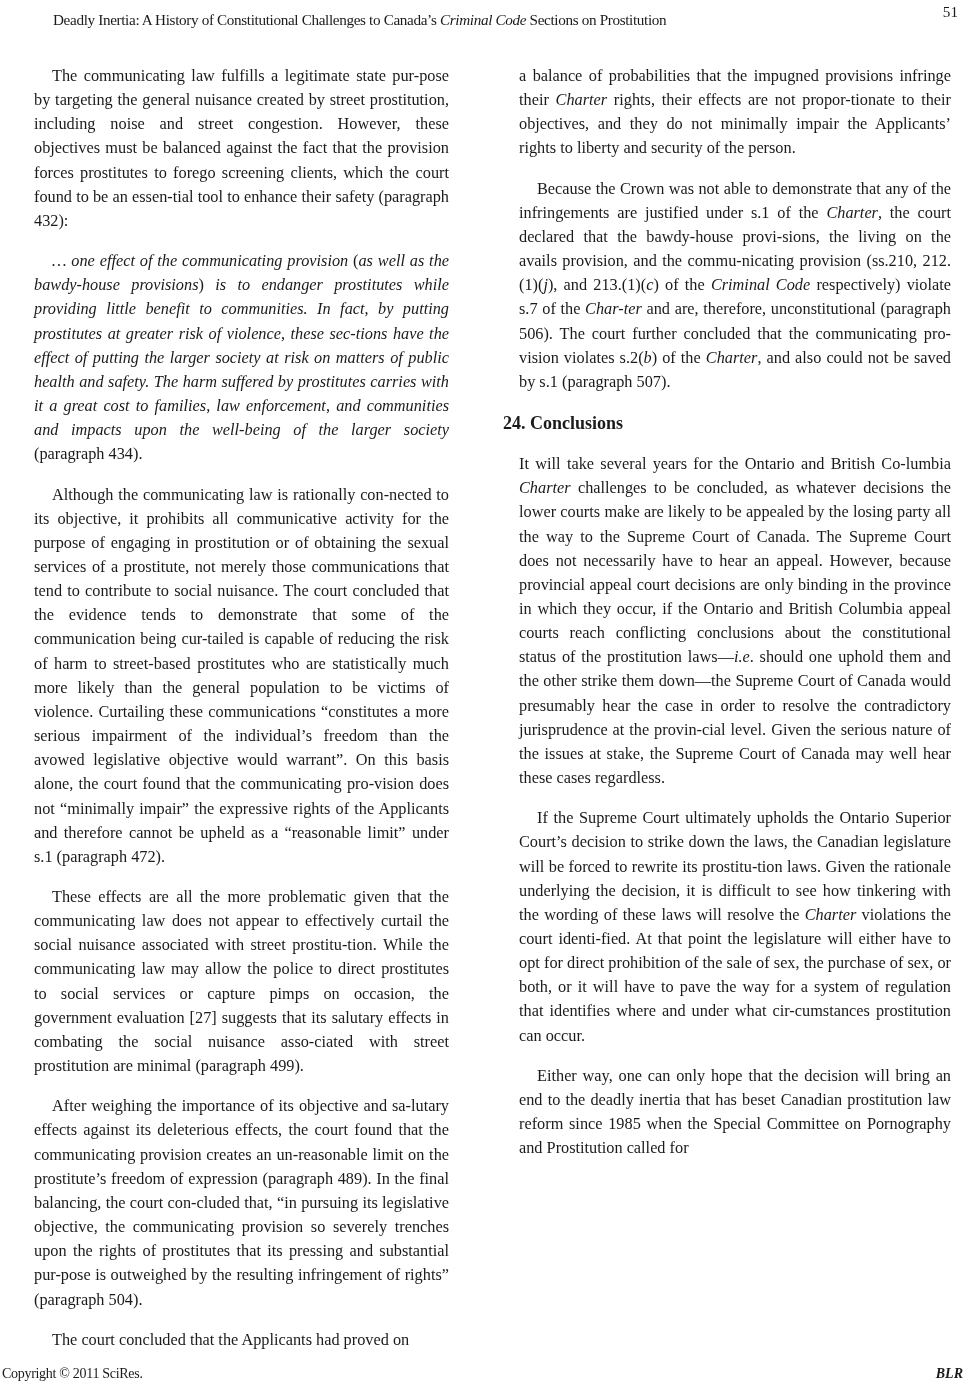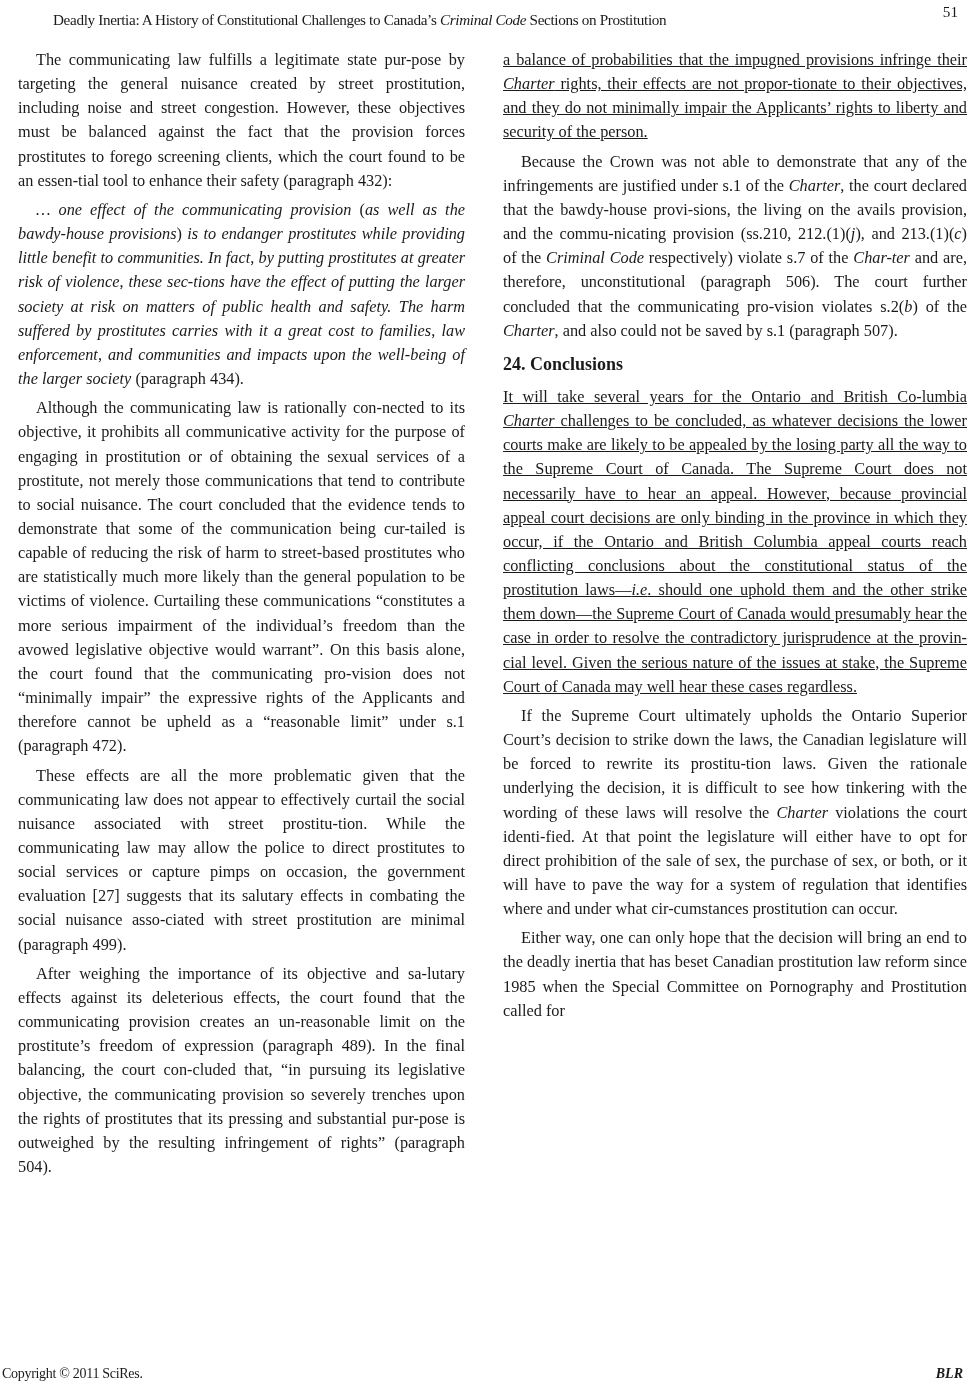--- a/index.html
+++ b/index.html
@@ -14,22 +14,22 @@
   }
   .running-header .title { position: absolute; left: 53px; top: 8px; letter-spacing: -0.35px; }
   .running-header .page-num { position: absolute; right: 11px; top: 0; }
   .col {
     position: absolute; top: 48px; width: 447px;
     font-size: 16.3px; line-height: 24.15px;
     text-align: justify; hyphens: none;
   }
   .col-left { left: 18px; }
   .col-right { left: 503px; width: 464px; }
-  .col p { margin: 0; text-indent: 18px; }
-  .col p.flush { text-indent: 0; text-decoration: underline; }
+  .col p { margin: 16px; text-indent: 18px; }
+  .col p.flush { text-indent: 0; }
   .col p.gap { margin-top: 5px; }
   .col p.quote { text-indent: 18px; }
   .col h2 {
     margin: 8px 0 8px 0; font-size: 18px; font-weight: bold; line-height: 26px;
     text-align: left;
   }
   em { font-style: italic; }
   .footer {
     position: absolute; left: 0; top: 1364px; width: 969px; height: 20px;
     font-size: 14px; line-height: 20px;
@@ -44,20 +44,21 @@
   <span class="title"><span>Deadly Inertia: A History of Constitutional Challenges to Canada’s </span><em>Criminal Code</em><span> Sections on Prostitution</span></span>
   <span class="page-num">51</span>
 </div>
 
 <div class="col col-left">
     <p class=""><span>The communicating law fulfills a legitimate state pur-pose by targeting the general nuisance created by street prostitution, including noise and street congestion. However, these objectives must be balanced against the fact that the provision forces prostitutes to forego screening clients, which the court found to be an essen-tial tool to enhance their safety (paragraph 432):</span></p>
     <p class="quote gap"><em>… one effect of the communicating provision</em><span> (</span><em>as well as the bawdy-house provisions</em><span>) </span><em>is to endanger prostitutes while providing little benefit to communities. In fact</em><span>, </span><em>by putting prostitutes at greater risk of violence</em><span>, </span><em>these sec-tions have the effect of putting the larger society at risk on matters of public health and safety. The harm suffered by prostitutes carries with it a great cost to families</em><span>, </span><em>law enforcement</em><span>, </span><em>and communities and impacts upon the well-being of the larger society</em><span> (paragraph 434).</span></p>
     <p class="gap"><span>Although the communicating law is rationally con-nected to its objective, it prohibits all communicative activity for the purpose of engaging in prostitution or of obtaining the sexual services of a prostitute, not merely those communications that tend to contribute to social nuisance. The court concluded that the evidence tends to demonstrate that some of the communication being cur-tailed is capable of reducing the risk of harm to street-based prostitutes who are statistically much more likely than the general population to be victims of violence. Curtailing these communications “constitutes a more serious impairment of the individual’s freedom than the avowed legislative objective would warrant”. On this basis alone, the court found that the communicating pro-vision does not “minimally impair” the expressive rights of the Applicants and therefore cannot be upheld as a “reasonable limit” under s.1 (paragraph 472).</span></p>
     <p class="gap"><span>These effects are all the more problematic given that the communicating law does not appear to effectively curtail the social nuisance associated with street prostitu-tion. While the communicating law may allow the police to direct prostitutes to social services or capture pimps on occasion, the government evaluation [27] suggests that its salutary effects in combating the social nuisance asso-ciated with street prostitution are minimal (paragraph 499).</span></p>
     <p class="gap"><span>After weighing the importance of its objective and sa-lutary effects against its deleterious effects, the court found that the communicating provision creates an un-reasonable limit on the prostitute’s freedom of expression (paragraph 489). In the final balancing, the court con-cluded that, “in pursuing its legislative objective, the communicating provision so severely trenches upon the rights of prostitutes that its pressing and substantial pur-pose is outweighed by the resulting infringement of rights” (paragraph 504).</span></p>
+    <p class="gap"><span>The court concluded that the Applicants had proved on</span></p>
   </div>
 
 <div class="col col-right">
   <div>
       <p class="flush"><span>a balance of probabilities that the impugned provisions infringe their </span><em>Charter</em><span> rights, their effects are not propor-tionate to their objectives, and they do not minimally impair the Applicants’ rights to liberty and security of the person.</span></p>
       <p class="gap"><span>Because the Crown was not able to demonstrate that any of the infringements are justified under s.1 of the </span><em>Charter</em><span>, the court declared that the bawdy-house provi-sions, the living on the avails provision, and the commu-nicating provision (ss.210, 212.(1)(</span><em>j</em><span>), and 213.(1)(</span><em>c</em><span>) of the </span><em>Criminal Code</em><span> respectively) violate s.7 of the </span><em>Char-ter</em><span> and are, therefore, unconstitutional (paragraph 506). The court further concluded that the communicating pro-vision violates s.2(</span><em>b</em><span>) of the </span><em>Charter</em><span>, and also could not be saved by s.1 (paragraph 507).</span></p>
     </div>
   <h2>24. Conclusions</h2>
   <div>
       <p class="flush"><span>It will take several years for the Ontario and British Co-lumbia </span><em>Charter</em><span> challenges to be concluded, as whatever decisions the lower courts make are likely to be appealed by the losing party all the way to the Supreme Court of Canada. The Supreme Court does not necessarily have to hear an appeal. However, because provincial appeal court decisions are only binding in the province in which they occur, if the Ontario and British Columbia appeal courts reach conflicting conclusions about the constitutional status of the prostitution laws—</span><em>i.e</em><span>. should one uphold them and the other strike them down—the Supreme Court of Canada would presumably hear the case in order to resolve the contradictory jurisprudence at the provin-cial level. Given the serious nature of the issues at stake, the Supreme Court of Canada may well hear these cases regardless.</span></p>

